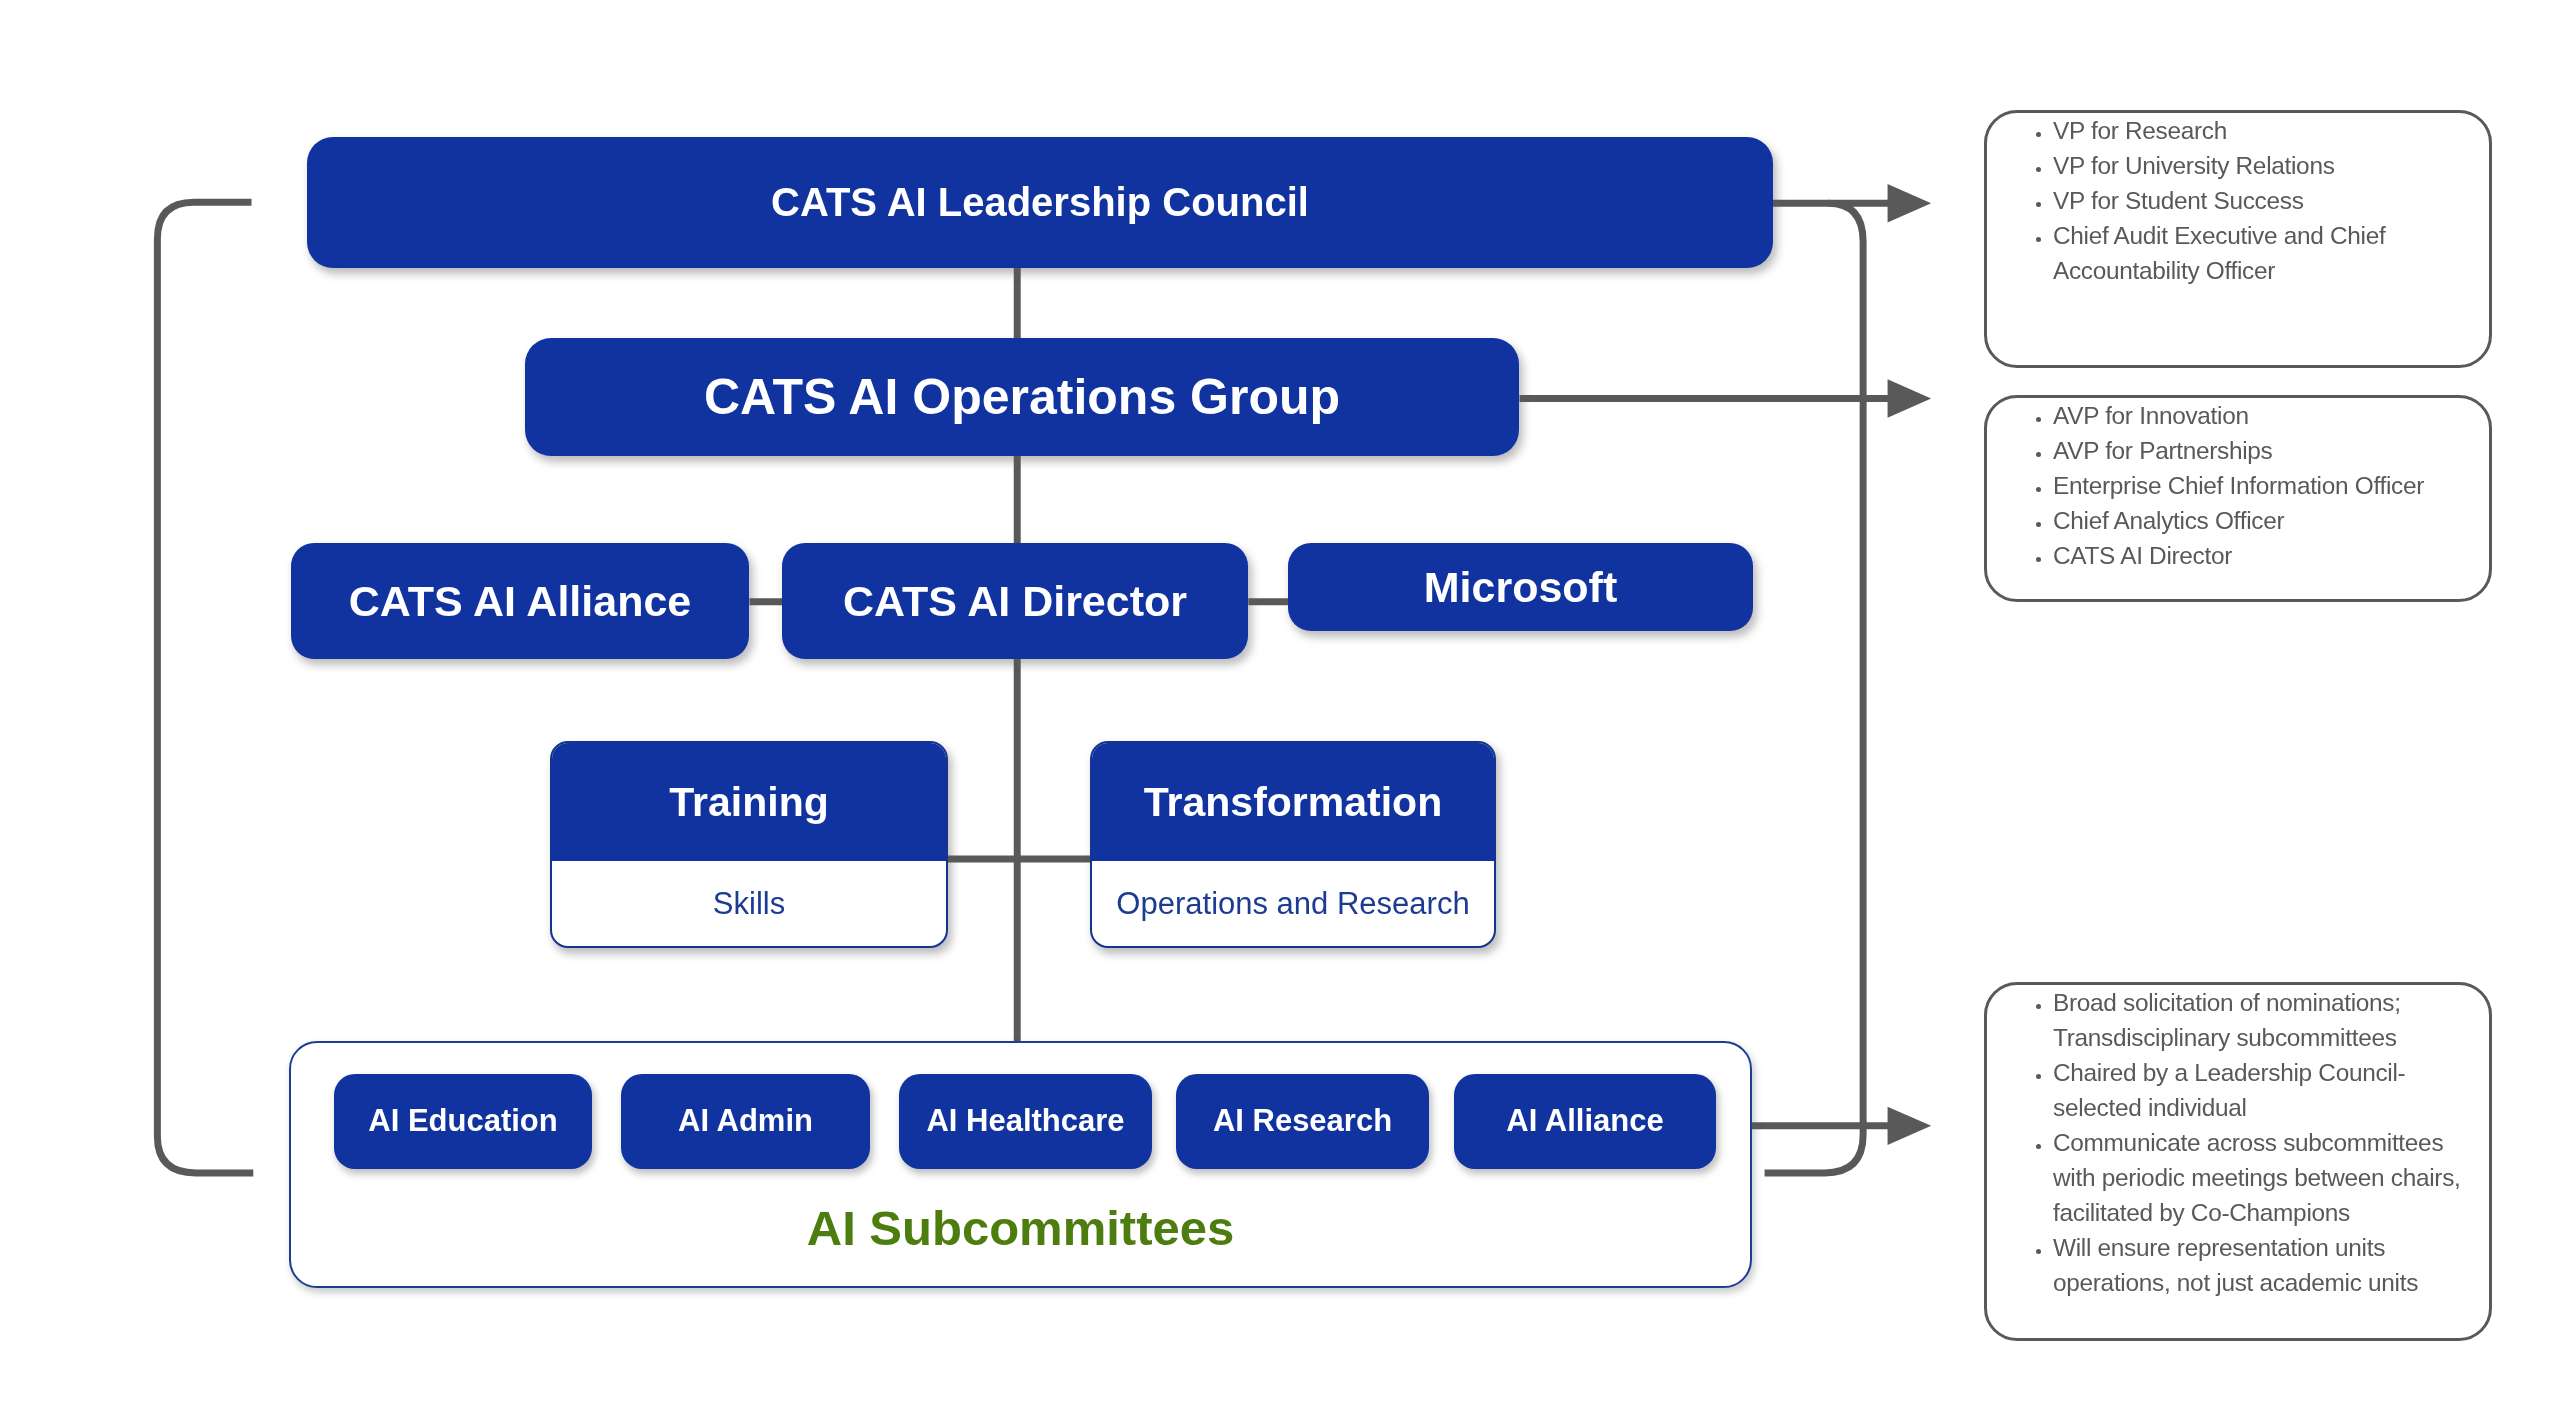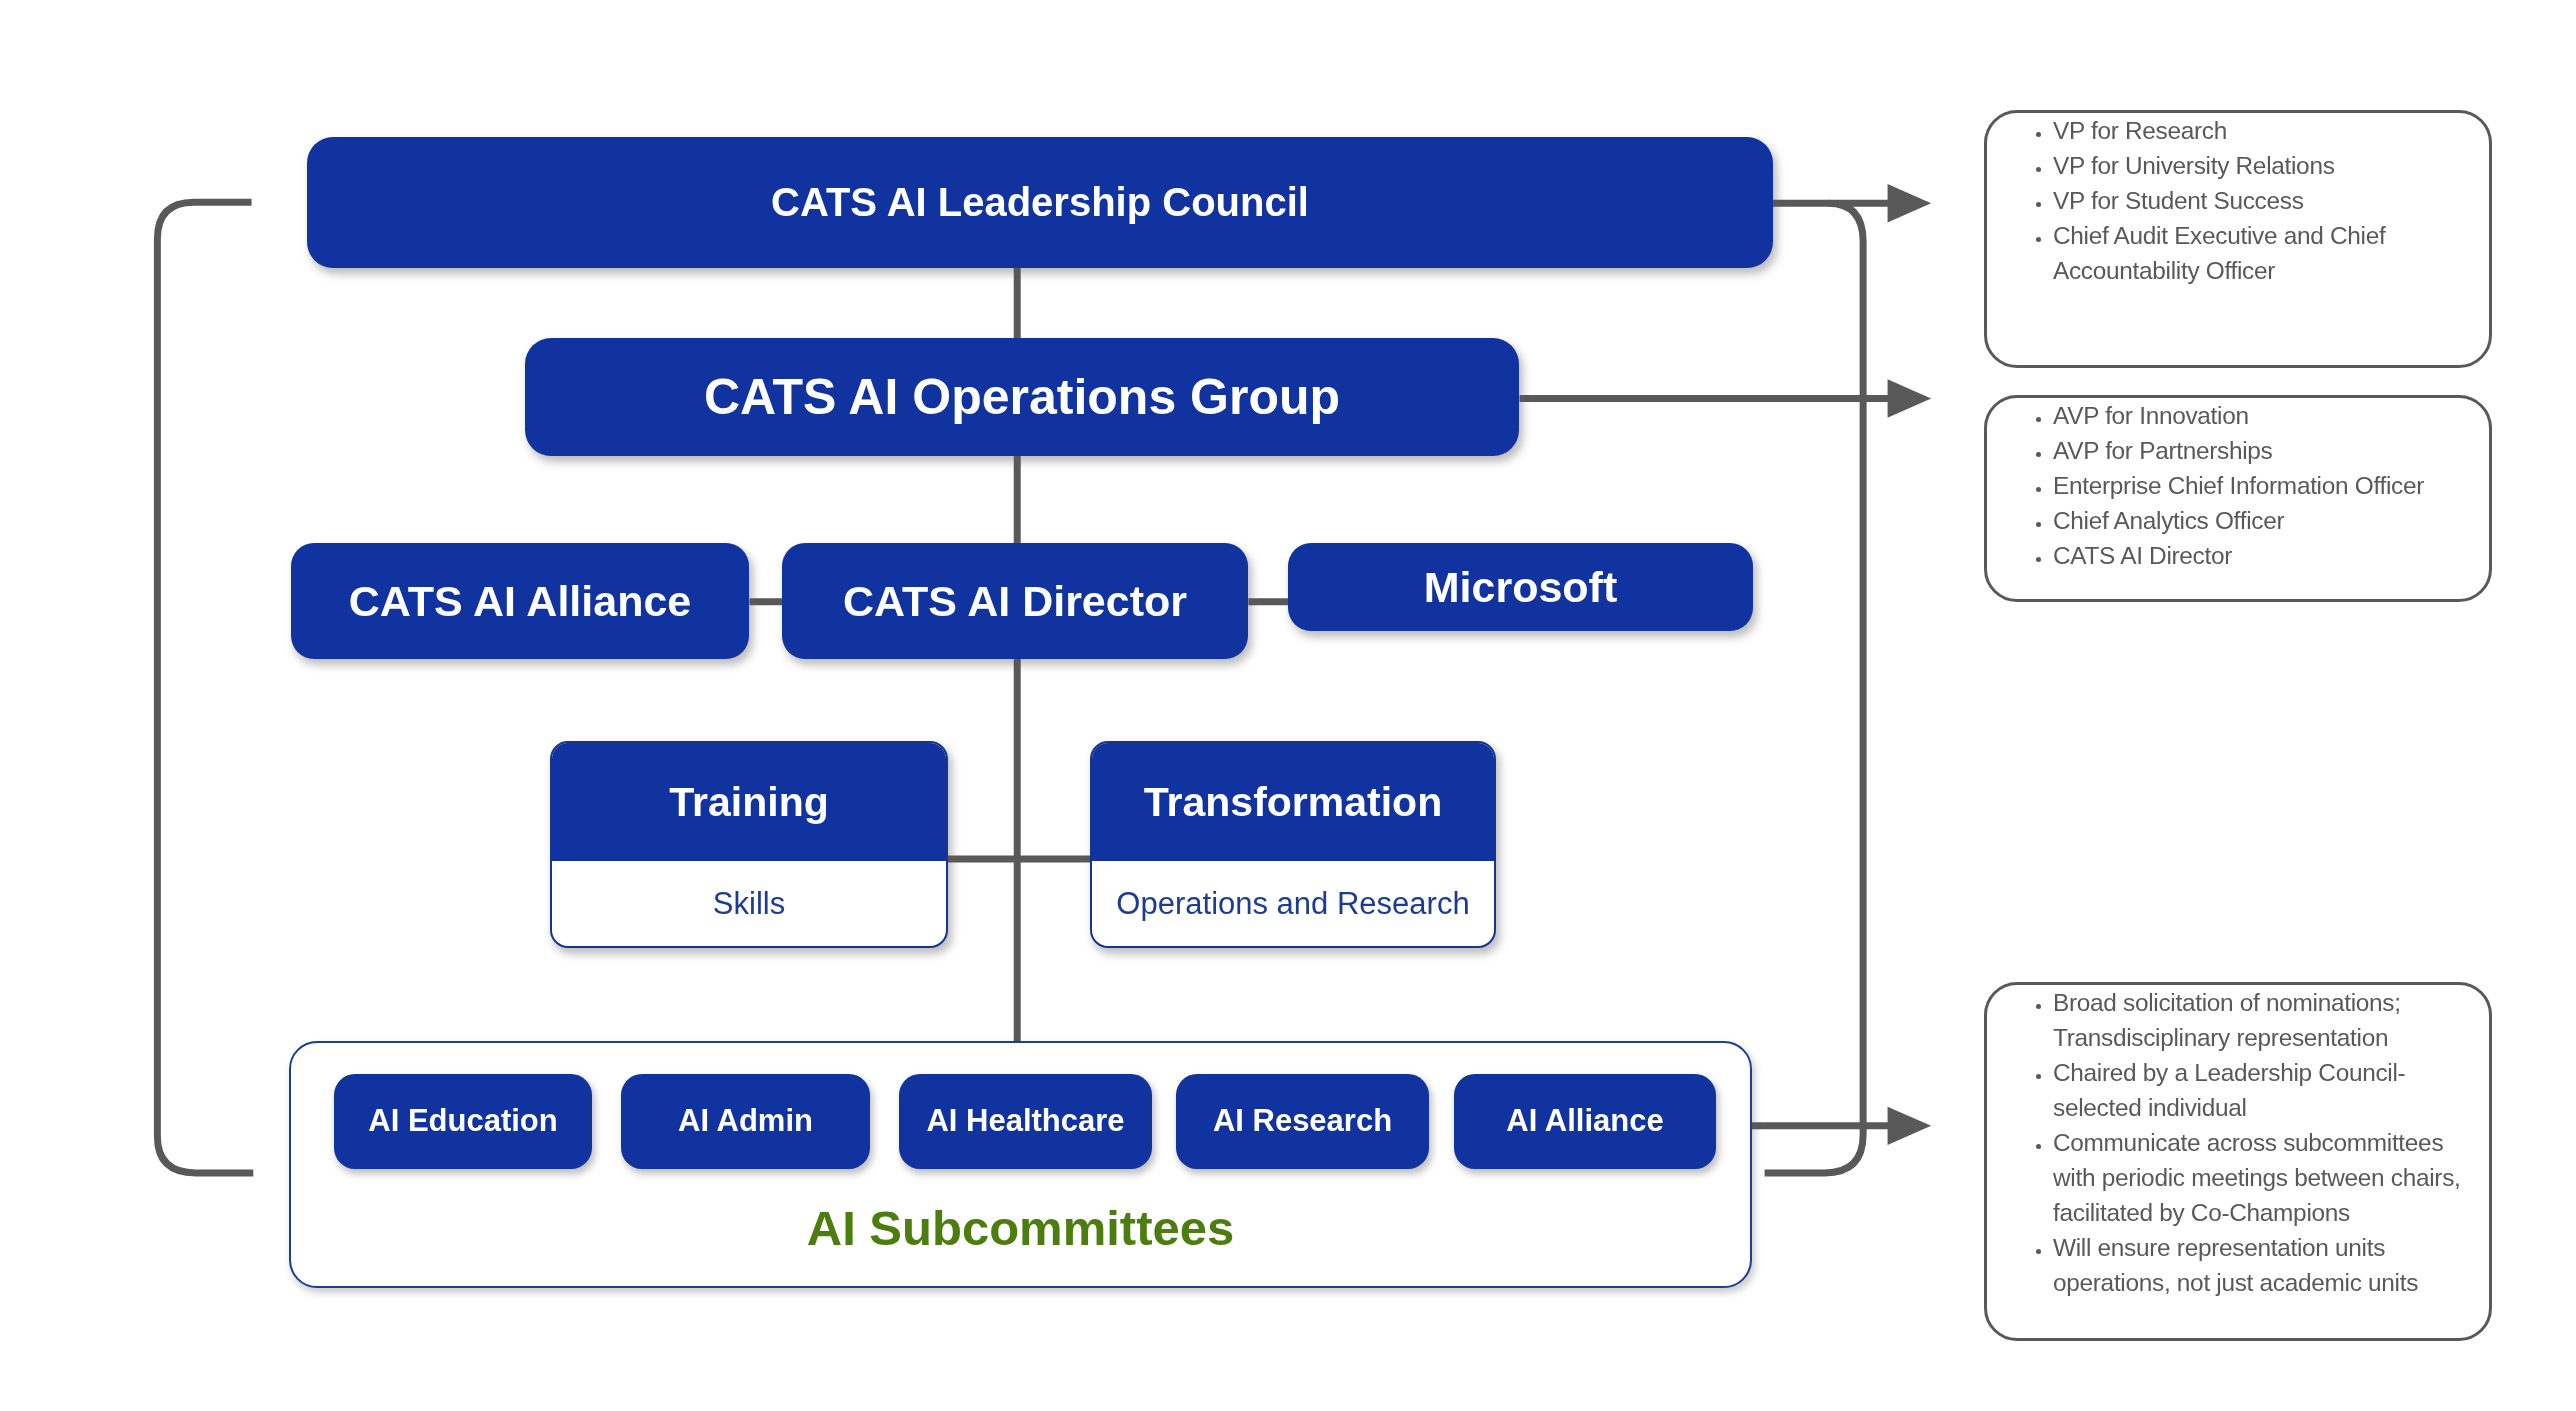--- a/index.html
+++ b/index.html
@@ -211,21 +211,21 @@
         <li>AVP for Innovation</li>
         <li>AVP for Partnerships</li>
         <li>Enterprise Chief Information Officer</li>
         <li>Chief Analytics Officer</li>
         <li>CATS AI Director</li>
       </ul>
   </div>
 
   <div class="callout" id="callout-subcommittees">
     <ul>
-        <li>Broad solicitation of nominations; Transdisciplinary representation</li>
+        <li>Broad solicitation of nominations; Transdisciplinary subcommittees</li>
         <li>Chaired by a Leadership Council-selected individual</li>
         <li>Communicate across subcommittees with periodic meetings between chairs, facilitated by Co-Champions</li>
         <li>Will ensure representation units operations, not just academic units</li>
       </ul>
   </div>
 
 </div>
 
 
 </body></html>

